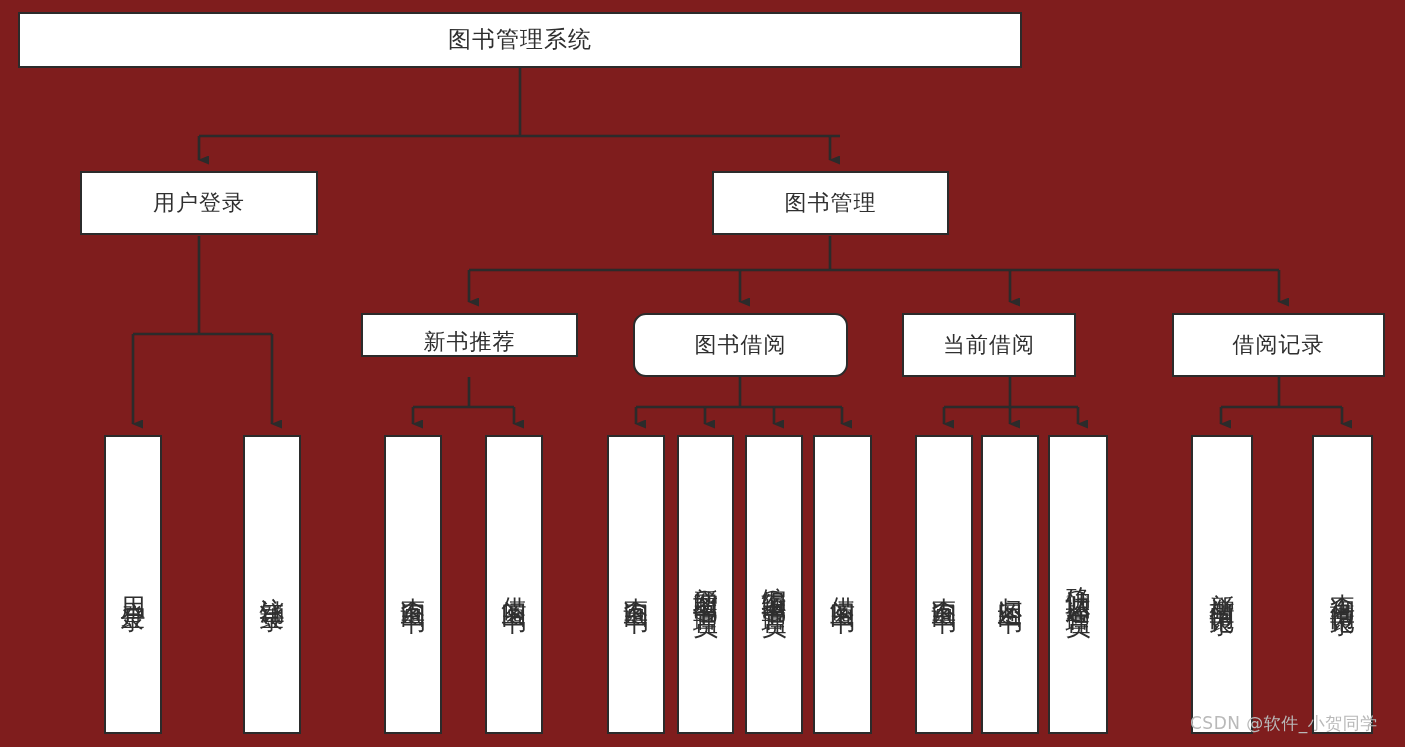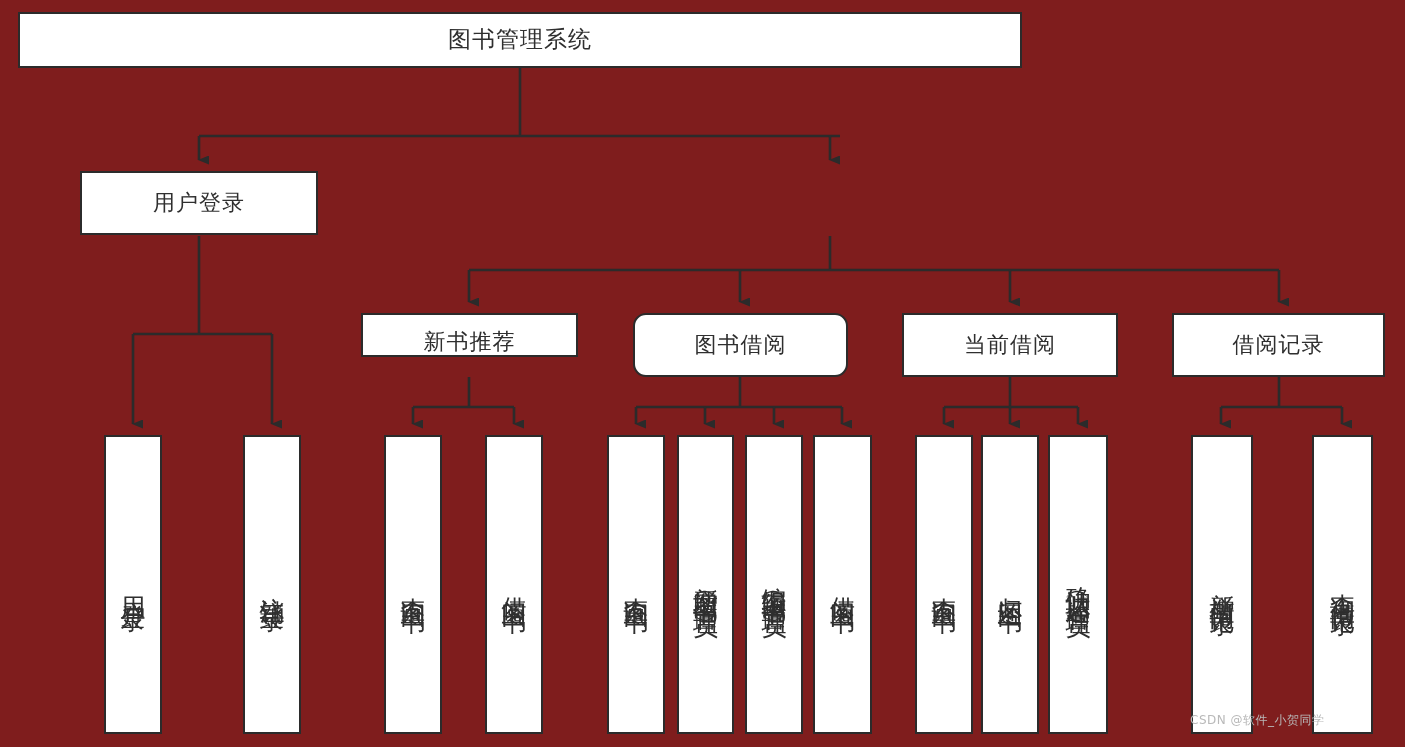--- a/index.html
+++ b/index.html
@@ -13,21 +13,21 @@
 
   
   .hbox .lbl{font-size:22px;letter-spacing:1px;}
   #n-root .lbl{font-size:23px;}
 
   
   .leaf{writing-mode:vertical-rl;text-orientation:upright;}
   .leaf .lbl{writing-mode:vertical-rl;text-orientation:upright;font-size:25px;
              letter-spacing:4px;line-height:1.0;color:#2f2f2f;white-space:nowrap;}
 
-  .watermark{position:absolute;left:1190px;top:712px;font-size:12px;color:#b9b9b9;
+  .watermark{position:absolute;left:1190px;top:712px;font-size:17px;color:#b9b9b9;
              letter-spacing:.5px;white-space:nowrap;}
 </style>
 </head>
 <body>
 
 <div id="stage">
 
   <svg class="links" viewBox="0 0 1405 747" xmlns="http://www.w3.org/2000/svg">
     <defs>
       <marker id="arr" markerWidth="9" markerHeight="11" refX="4.5" refY="10" orient="auto" markerUnits="userSpaceOnUse">
@@ -78,28 +78,31 @@
     </g>
   </svg>
 
   <div class="node hbox" id="n-root" style="left:18px;top:12px;width:1004px;height:56px;">
     <span class="lbl">图书管理系统</span>
   </div>
 
   <div class="node hbox" style="left:80px;top:171px;width:238px;height:64px;">
     <span class="lbl">用户登录</span>
   </div>
+  <div class="node hbox" style="left:712px;top:171px;width:237px;height:64px;">
+    <span class="lbl">图书管理</span>
+  </div>
 
   <div class="node hbox" style="left:361px;top:313px;width:217px;height:44px;align-items:flex-end;">
     <span class="lbl">新书推荐</span>
   </div>
   <div class="node hbox" style="left:633px;top:313px;width:215px;height:64px;border-radius:13px;">
     <span class="lbl">图书借阅</span>
   </div>
-  <div class="node hbox" style="left:902px;top:313px;width:216px;height:64px;">
+  <div class="node hbox" style="left:902px;top:313px;width:174px;height:64px;">
     <span class="lbl">当前借阅</span>
   </div>
   <div class="node hbox" style="left:1172px;top:313px;width:213px;height:64px;">
     <span class="lbl">借阅记录</span>
   </div>
 
   <div class="node leaf" style="left:104px;top:435px;width:58px;height:299px;">
     <span class="lbl">用户登录</span>
   </div>
   <div class="node leaf" style="left:243px;top:435px;width:58px;height:299px;">

